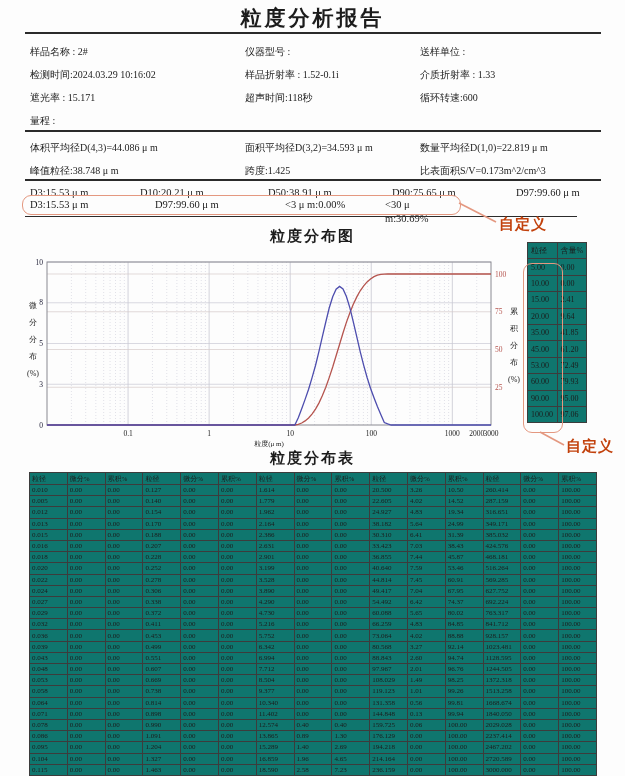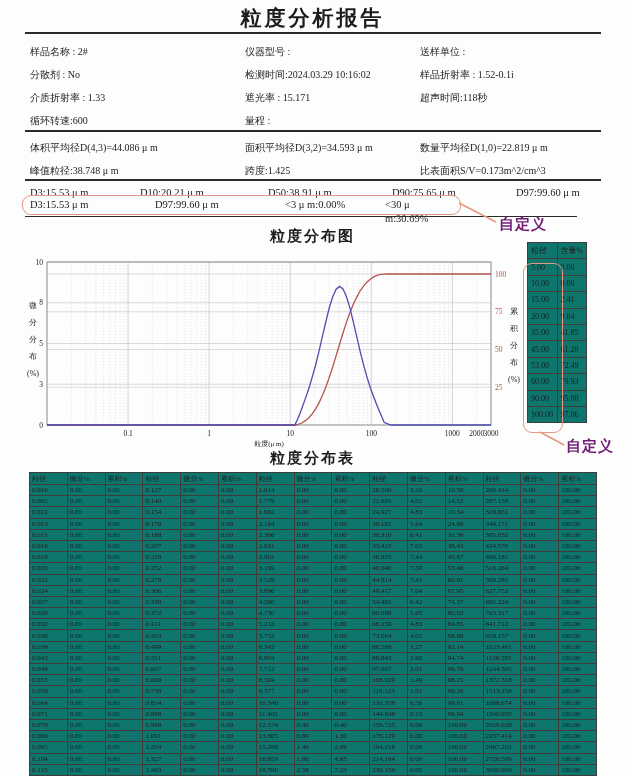--- a/index.html
+++ b/index.html
@@ -8,21 +8,21 @@
   .abs{position:absolute;}
   .center{left:0;width:625px;text-align:center;}
   .report-title{top:4px;font-size:21px;font-weight:700;letter-spacing:3px;}
   .section-title{font-size:15px;font-weight:700;letter-spacing:2px;}
   .rule{position:absolute;background:#2b2b2b;}
   .grid3{display:grid;grid-template-columns:215px 175px 180px;font-size:10px;line-height:23px;}
   .rowgrid{display:grid;font-size:10.5px;line-height:14px;}
   .d-grid{grid-template-columns:110px 128px 124px 124px auto;}
   .c-grid{grid-template-columns:125px 130px 100px auto;}
   .custom-rect{position:absolute;border:1.5px solid #e49880;border-radius:9px;}
-  .annot{position:absolute;color:#701a75;font-size:15px;font-weight:700;letter-spacing:1px;}
+  .annot{position:absolute;color:#c2410c;font-size:15px;font-weight:700;letter-spacing:1px;}
   table{border-collapse:collapse;table-layout:fixed;background:#0f766e;}
   th,td{border:1px solid #3c3c3c;text-align:left;font-weight:normal;overflow:hidden;white-space:nowrap;}
   #dist-table{width:568px;font-size:7px;}
   #dist-table th{height:11px;padding:0 1px 0 2px;}
   #dist-table td{height:10.2px;padding:0 1px 0 2px;}
   #cum-table{width:60px;font-size:8px;}
   #cum-table th,#cum-table td{height:15.4px;padding:0 1px 0 3px;}
   svg{display:block;}
 </style>
 </head>
@@ -30,21 +30,20 @@
 
 <div class="page">
 
   <div class="abs center report-title">粒度分析报告</div>
   <div class="rule" style="top:32px;left:25px;width:576px;height:2px;"></div>
 
   <div class="abs grid3" id="info-grid" style="top:40px;left:30px;width:570px;">
       <div>样品名称 : 2#</div>
       <div>仪器型号 :</div>
       <div>送样单位 :</div>
-      <div>分散剂 : No</div>
       <div>检测时间:2024.03.29 10:16:02</div>
       <div>样品折射率 : 1.52-0.1i</div>
       <div>介质折射率 : 1.33</div>
       <div>遮光率 : 15.171</div>
       <div>超声时间:118秒</div>
       <div>循环转速:600</div>
       <div>量程 :</div>
     </div>
   <div class="rule" style="top:130px;left:25px;width:576px;height:2px;"></div>
 

